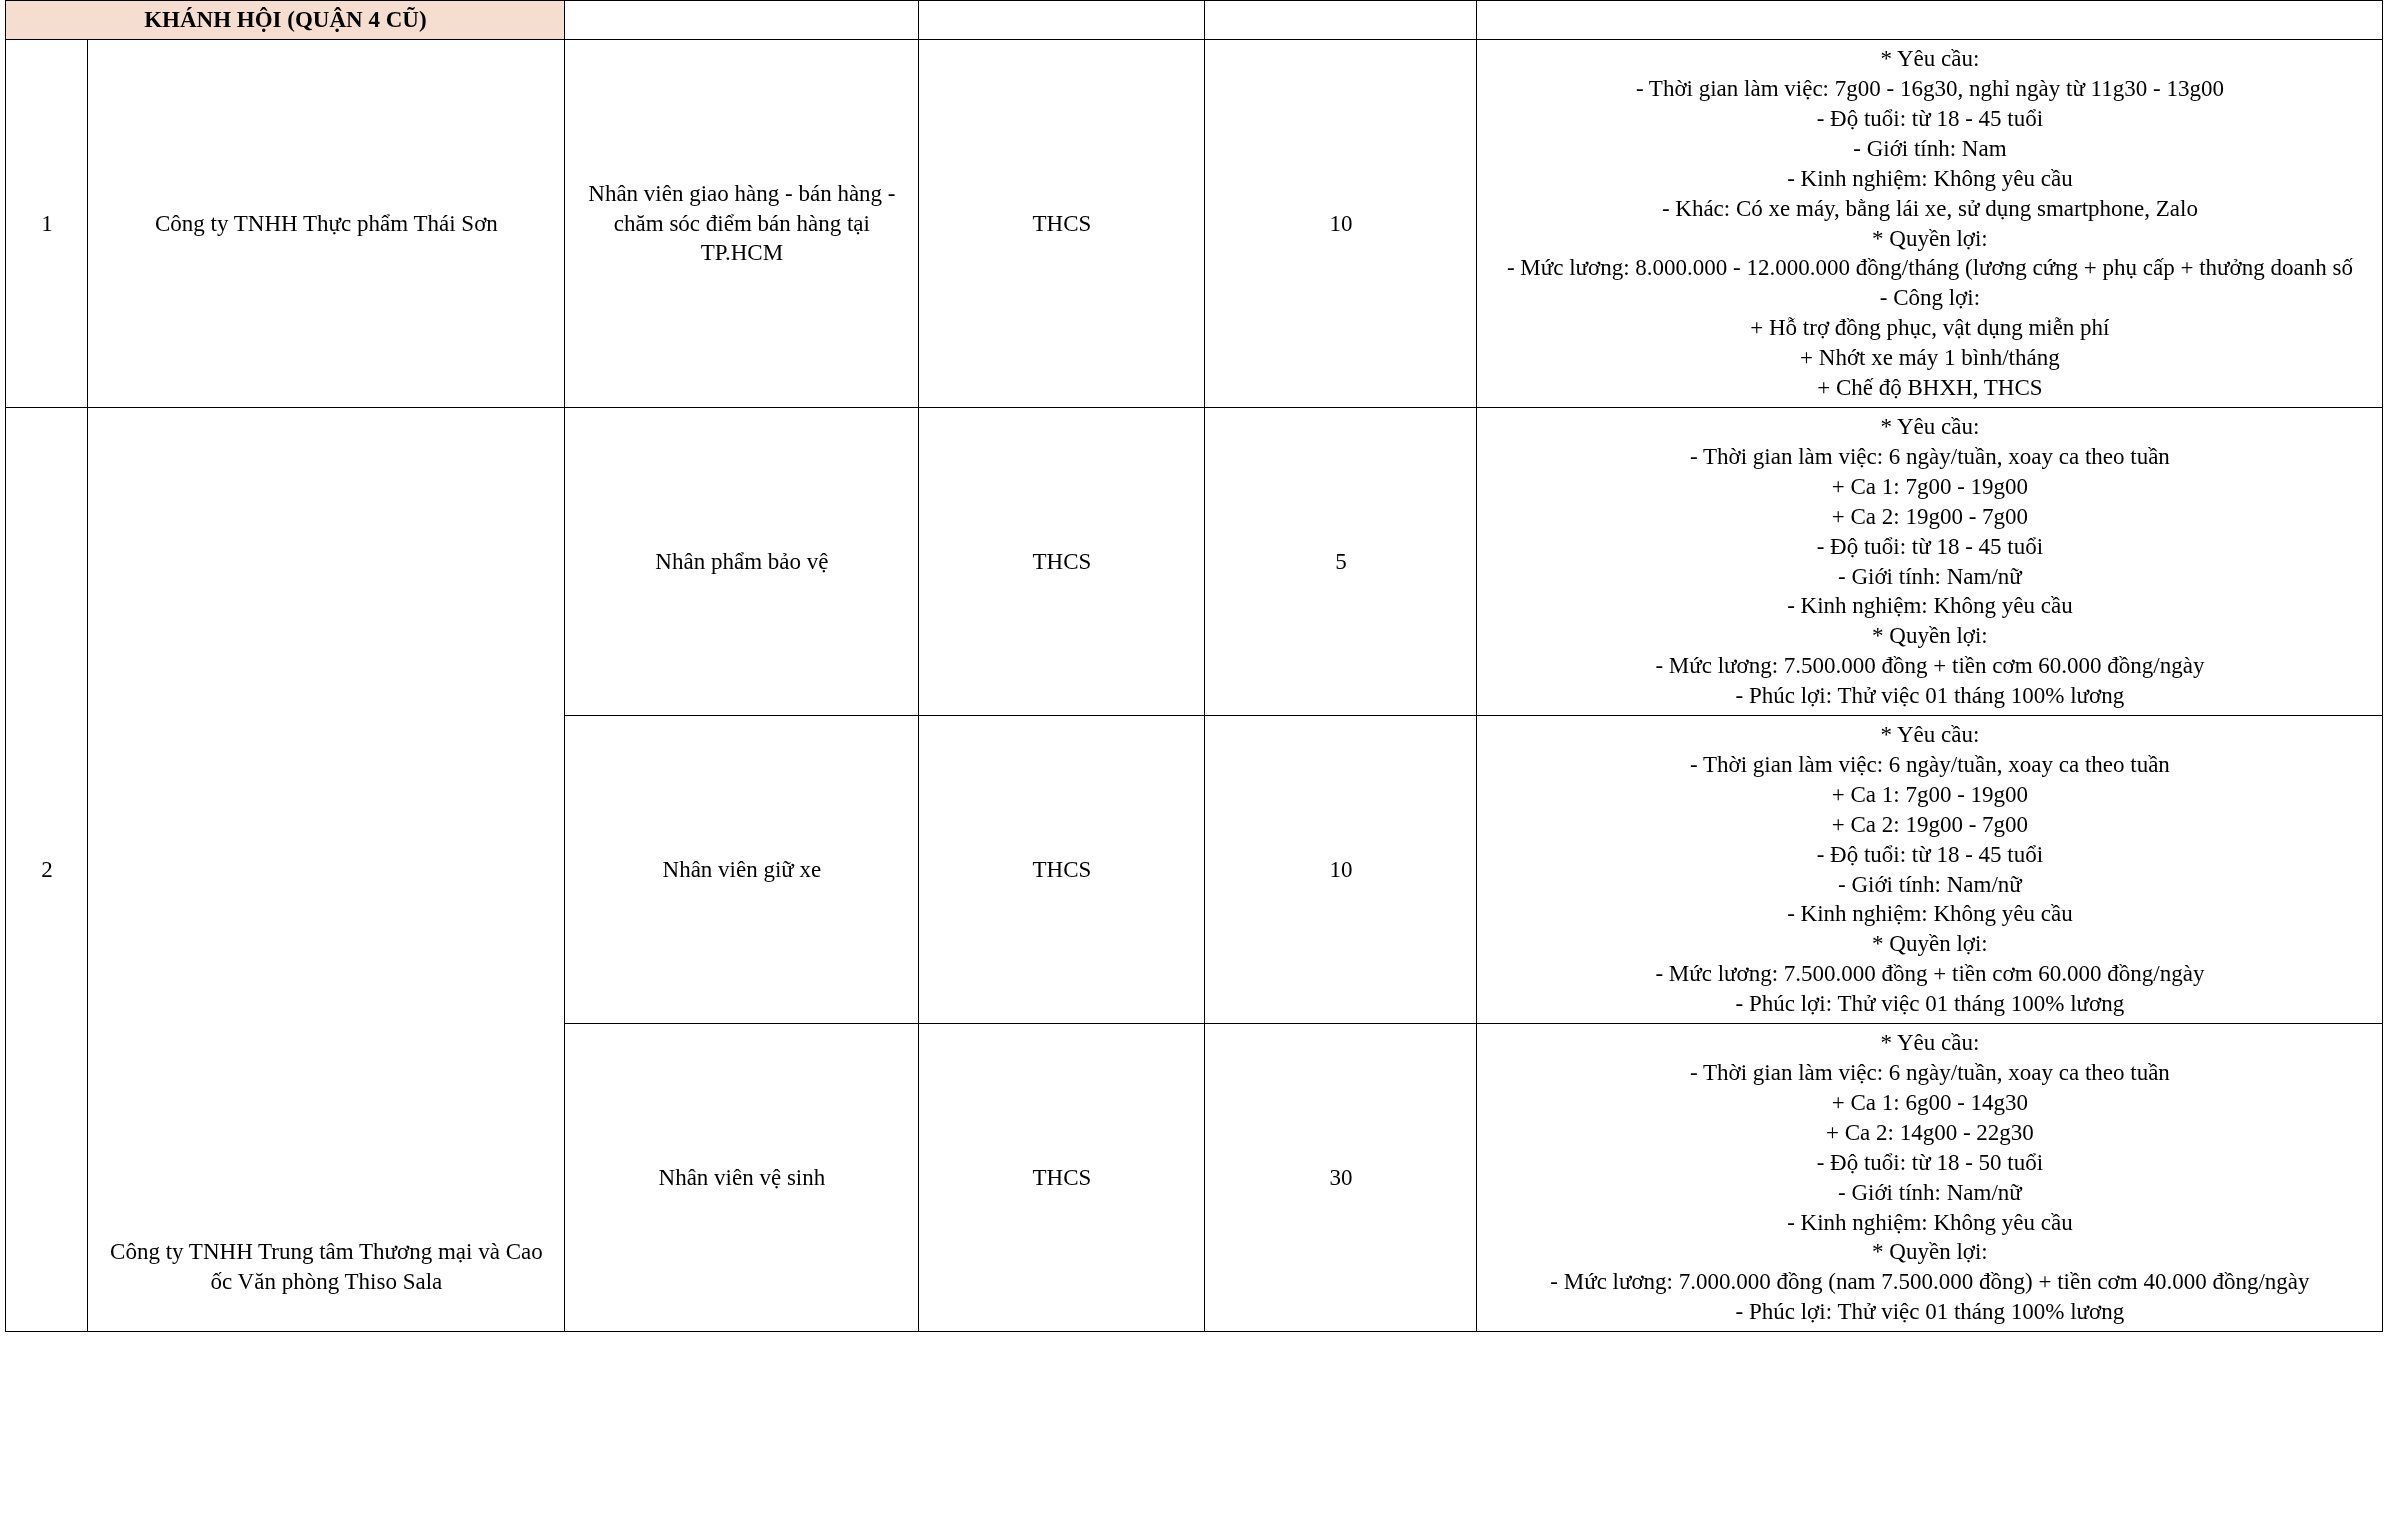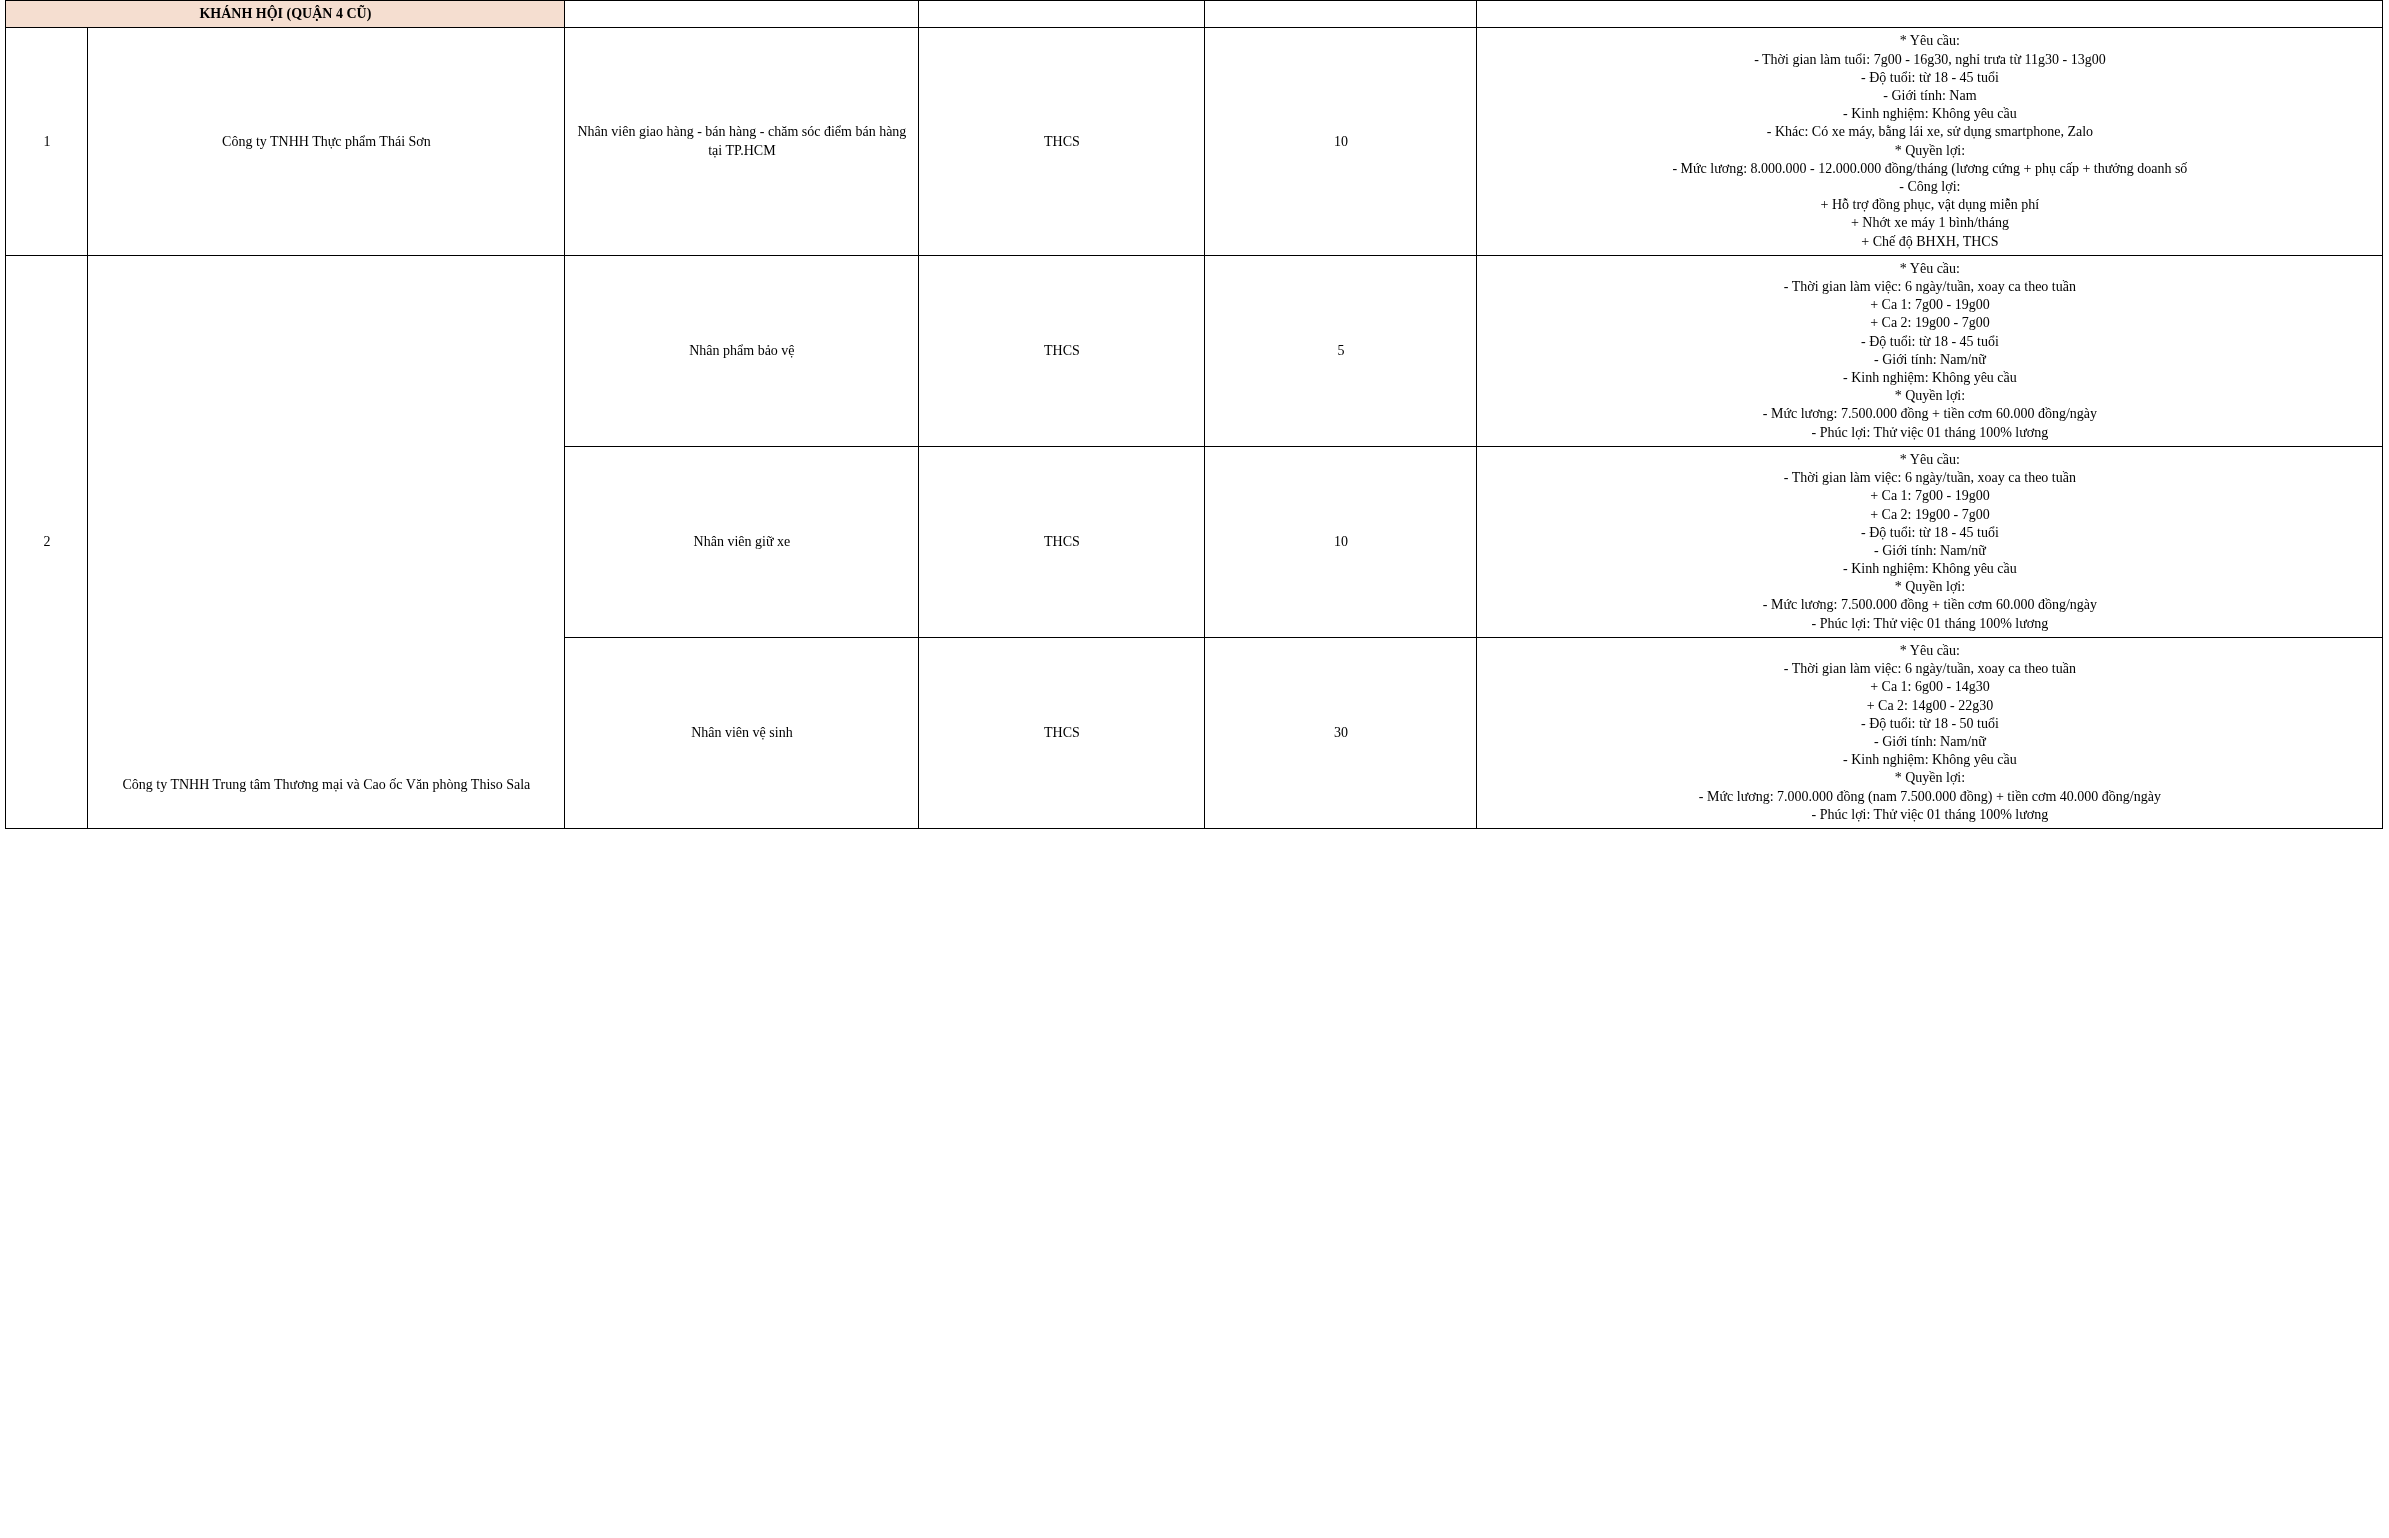--- a/index.html
+++ b/index.html
@@ -23,21 +23,21 @@
   table.job-table {
     border-collapse: collapse;
     width: 2376px;
     table-layout: fixed;
     margin: 0;
   }
   table.job-table td {
     border: 1.4px solid #000000;
     vertical-align: middle;
     padding: 4.1px 9.5px;
-    font-size: 14px;
+    font-size: 23px;
     line-height: 1.30;
     word-wrap: break-word;
     text-align: center;
   }
   .col-no    { width: 82px; }
   .col-comp  { width: 477px; }
   .col-pos   { width: 354px; }
   .col-edu   { width: 286px; }
   .col-qty   { width: 272px; }
   .col-req   { width: 906px; }
@@ -91,21 +91,21 @@
       </tr>
 
       <tr>
         <td class="no-cell">1</td>
         <td class="comp-cell">Công ty TNHH Thực phẩm Thái Sơn</td>
         <td class="pos-cell">Nhân viên giao hàng - bán hàng - chăm sóc điểm bán hàng tại TP.HCM</td>
         <td class="center">THCS</td>
         <td class="center">10</td>
         <td class="req-cell">
           <div>* Yêu cầu:</div>
-          <div>- Thời gian làm tuổi: 7g00 - 16g30, nghỉ trưa từ 11g30 - 13g00</div>
+          <div>- Thời gian làm việc: 7g00 - 16g30, nghỉ ngày từ 11g30 - 13g00</div>
           <div>- Độ tuổi: từ 18 - 45 tuổi</div>
           <div>- Giới tính: Nam</div>
           <div>- Kinh nghiệm: Không yêu cầu</div>
           <div>- Khác: Có xe máy, bằng lái xe, sử dụng smartphone, Zalo</div>
           <div>* Quyền lợi:</div>
           <div>- Mức lương: 8.000.000 - 12.000.000 đồng/tháng (lương cứng + phụ cấp + thưởng doanh số</div>
           <div>- Công lợi:</div>
           <div>+ Hỗ trợ đồng phục, vật dụng miễn phí</div>
           <div>+ Nhớt xe máy 1 bình/tháng</div>
           <div>+ Chế độ BHXH, THCS</div>

